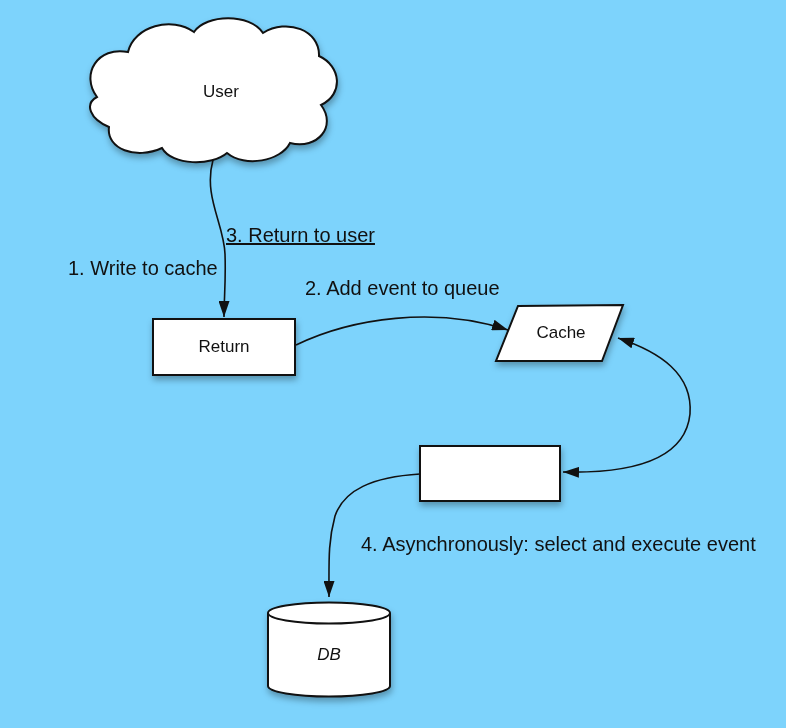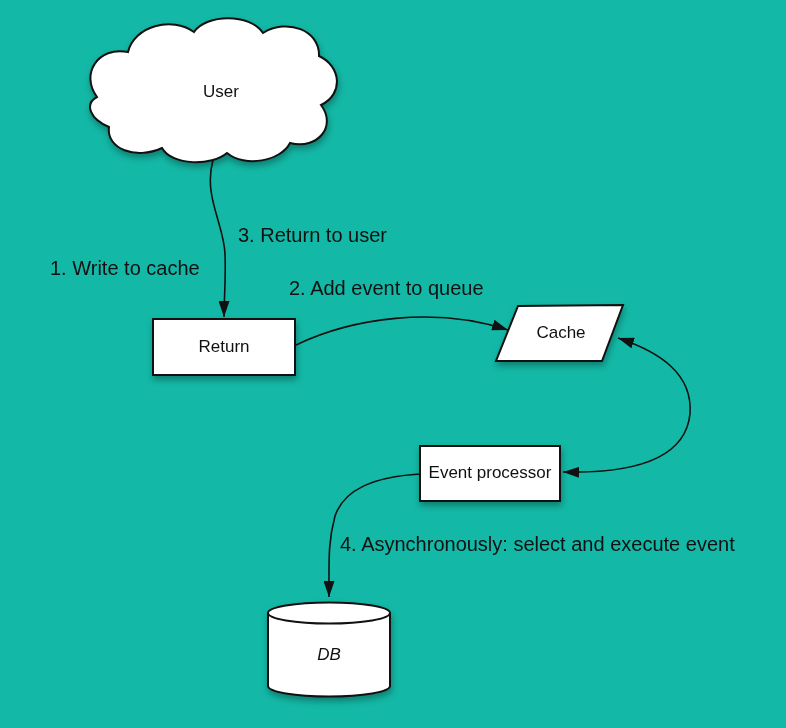--- a/index.html
+++ b/index.html
@@ -5,21 +5,21 @@
   html, body {
     margin: 0;
     padding: 0;
     background: #ffffff;
     font-family: "Liberation Sans", sans-serif;
   }
   .canvas {
     position: relative;
     width: 786px;
     height: 728px;
-    background: #14b8a6;
+    background: #7dd3fc;
     overflow: hidden;
   }
   .canvas svg {
     position: absolute;
     left: 0;
     top: 0;
   }
   .shape {
     fill: #ffffff;
     stroke: #111111;
@@ -96,21 +96,20 @@
     <path class="edge" marker-end="url(#arrow)" d="M 296,345 C 352,318 435,306 508,330"></path>
 
     <path class="edge" marker-start="url(#arrow-rev)" marker-end="url(#arrow)" d="M 563,472 C 648,474 686,452 690,414 C 693,374 660,352 618,338"></path>
 
     <path class="edge" marker-end="url(#arrow)" d="M 420,474 C 372,477 344,490 335,516 C 328,542 329,560 329,597"></path>
   </svg>
 
   <div class="label node-label" style="left:221px; top:92px;">User</div>
   <div class="label node-label" style="left:224px; top:347px;">Return</div>
   <div class="label node-label" style="left:561px; top:333px;">Cache</div>
-  <div class="label node-label" style="left:490px; top:473px;">Event processor</div>
   <div class="label node-label" style="left:329px; top:655px;font-style:italic;">DB</div>
 
-  <div class="label edge-label" style="left:50px; top:256px;text-align:right;">1. Write to cache</div>
-  <div class="label edge-label" style="left:238px; top:223px;">3. Return to user</div>
-  <div class="label edge-label" style="left:289px; top:276px;">2. Add event to queue</div>
-  <div class="label edge-label" style="left:340px; top:532px;">4. Asynchronously: select and execute event</div>
+  <div class="label edge-label" style="left:68px; top:256px;text-align:right;">1. Write to cache</div>
+  <div class="label edge-label" style="left:226px; top:223px;text-decoration:underline;">3. Return to user</div>
+  <div class="label edge-label" style="left:305px; top:276px;">2. Add event to queue</div>
+  <div class="label edge-label" style="left:361px; top:532px;">4. Asynchronously: select and execute event</div>
 
 </div>
 
 </body></html>

